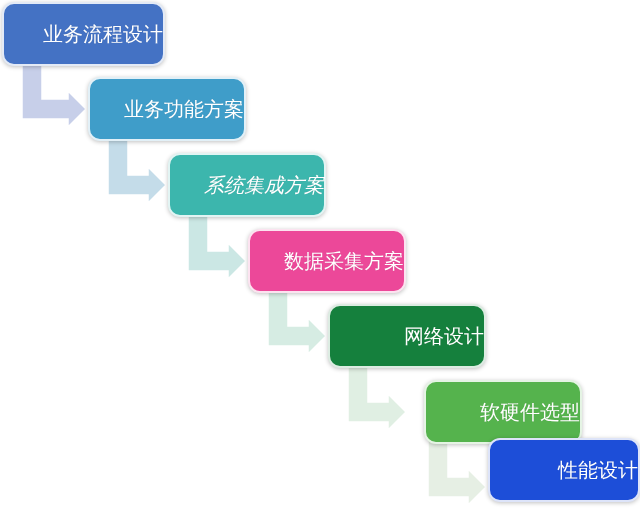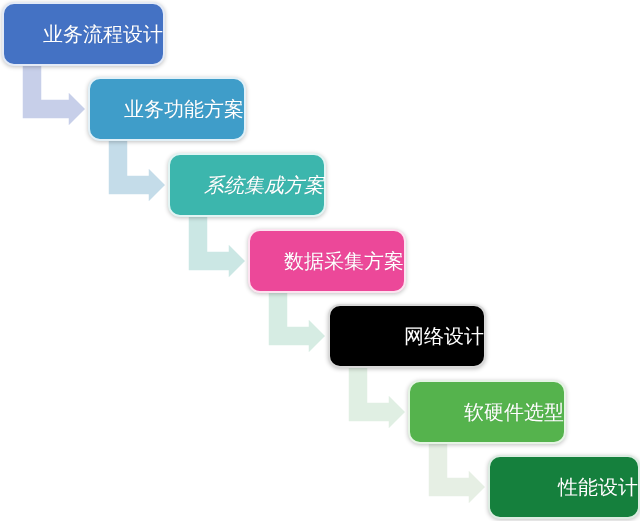--- a/index.html
+++ b/index.html
@@ -34,21 +34,21 @@
   </div>
 <div class="box" style="left: 88px; top: 77px; width: 158px; background: rgb(63, 157, 201);">
     <span>业务功能方案</span>
   </div>
 <div class="box" style="left: 168px; top: 153px; width: 158px; background: rgb(60, 182, 173); font-style: italic;">
     <span>系统集成方案</span>
   </div>
 <div class="box" style="left: 248px; top: 229px; width: 158px; background: #ec4899;">
     <span>数据采集方案</span>
   </div>
-<div class="box" style="left: 328px; top: 304px; width: 158px; background: #000000;">
+<div class="box" style="left: 328px; top: 304px; width: 158px; background: #15803d;">
     <span>网络设计</span>
   </div>
-<div class="box" style="left: 408px; top: 380px; width: 158px; background: rgb(85, 179, 77);">
+<div class="box" style="left: 424px; top: 380px; width: 158px; background: rgb(85, 179, 77);">
     <span>软硬件选型</span>
   </div>
-<div class="box" style="left: 488px; top: 455px; width: 152px; background: #15803d;">
+<div class="box" style="left: 488px; top: 438px; width: 152px; background: #1d4ed8;">
     <span>性能设计</span>
   </div>
 
 </body></html>

